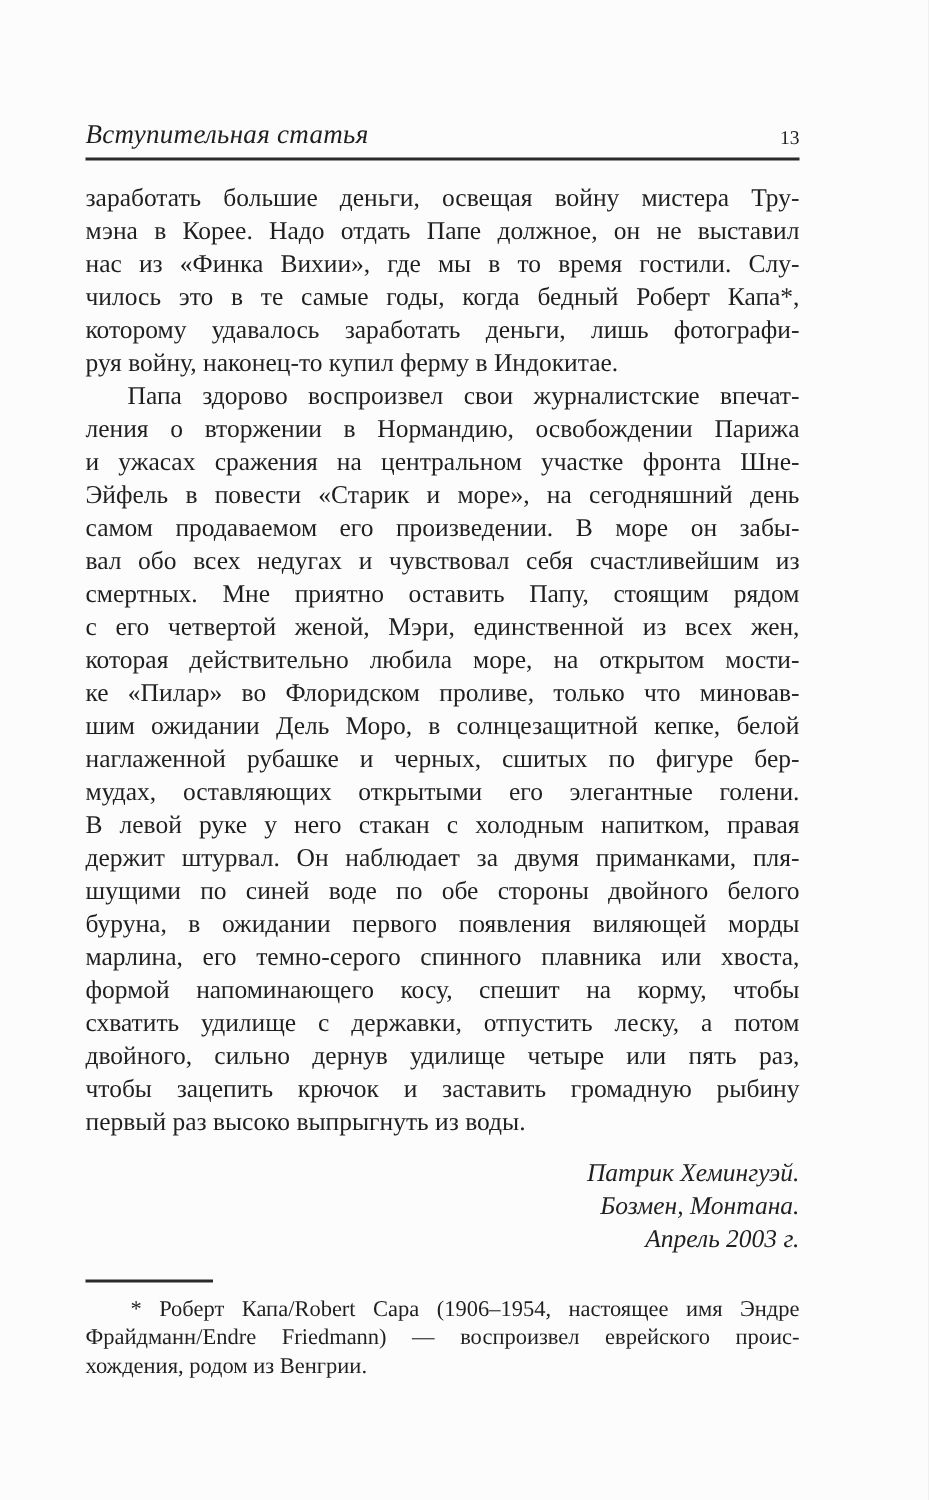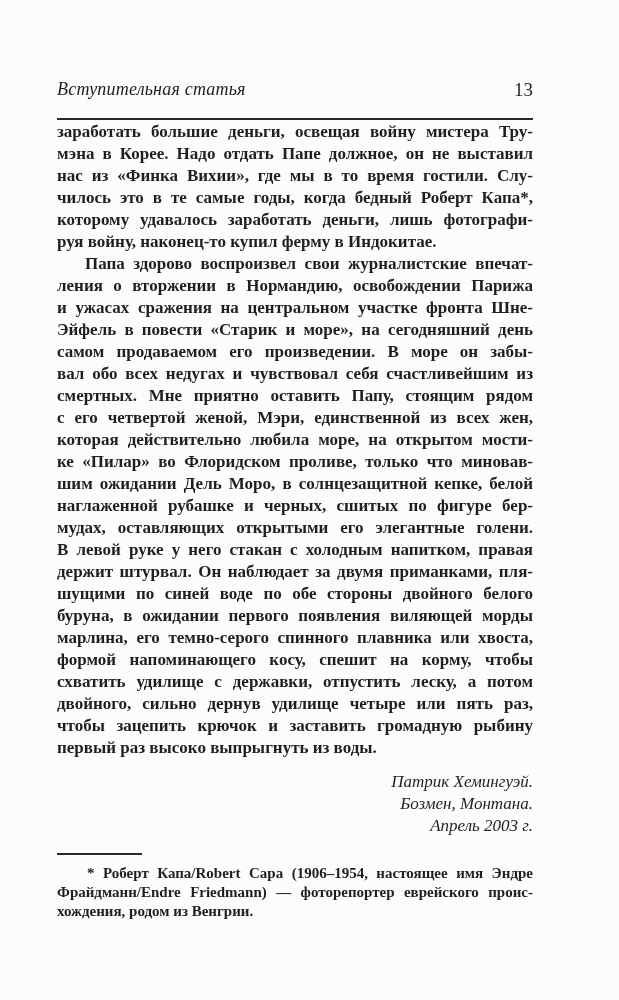--- a/index.html
+++ b/index.html
@@ -19,48 +19,47 @@
     overflow: hidden;
   }
   
   .running-header {
     position: absolute;
     top: 79px;
     left: 57px;
     width: 476px;
     display: flex;
     justify-content: space-between;
-    align-items: flex-start;
+    align-items: flex-end;
     border-bottom: 2px solid var(--rule);
-    padding-bottom: 17px;
+    padding-bottom: 5px;
   }
   .header-title {
     font-style: italic;
     font-size: 18px;
     letter-spacing: 0.2px;
   }
   .header-page-number {
-    font-size: 19px;
+    font-size: 13px;
   }
   
   .flow {
     position: absolute;
     top: 121px;
     left: 57px;
     width: 476px;
   }
   .body-text {
     font-size: 17px;
     line-height: 22px;
   }
   .line {
     text-align: justify;
     text-align-last: justify;
     white-space: normal;
-    font-weight: bold;
   }
   .line.noj {
     text-align: justify;
     text-align-last: left;
   }
   .paragraph.indent .line:first-child {
     text-indent: 28px;
   }
   .signature {
     margin-top: 12px;
@@ -136,20 +135,20 @@
         <div>Патрик Хемингуэй.</div>
         <div>Бозмен, Монтана.</div>
         <div>Апрель 2003 г.</div>
       </div>
 
     <div class="footnote-rule"></div>
 
     <div class="footnote" id="footnote-block">
         <div class="paragraph indent">
           <div class="line">* Роберт Капа/Robert Capa (1906–1954, настоящее имя Эндре</div>
-          <div class="line">Фрайдманн/Endre Friedmann) — фоторепортер еврейского проис-</div>
+          <div class="line">Фрайдманн/Endre Friedmann) — воспроизвел еврейского проис-</div>
           <div class="line noj">хождения, родом из Венгрии.</div>
         </div>
       </div>
 
   </div>
 
 </div>
 
 </body></html>

